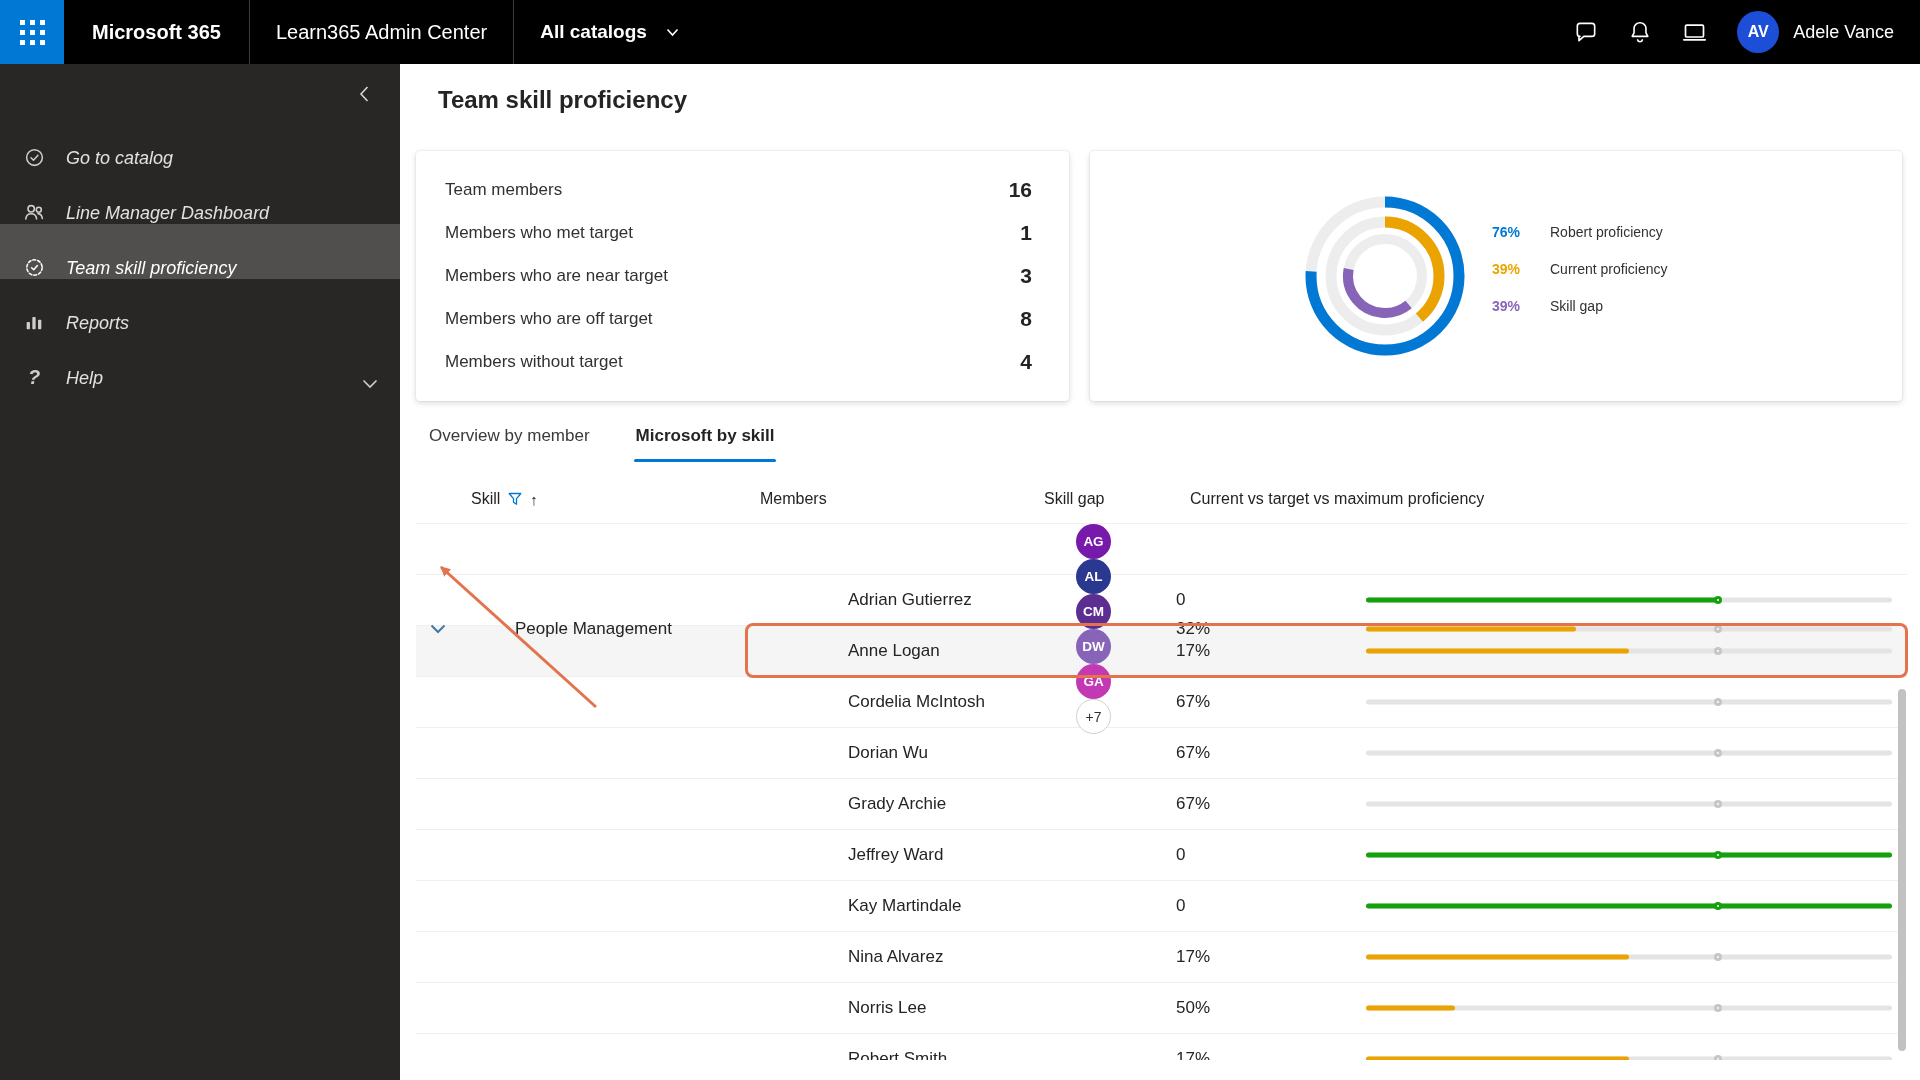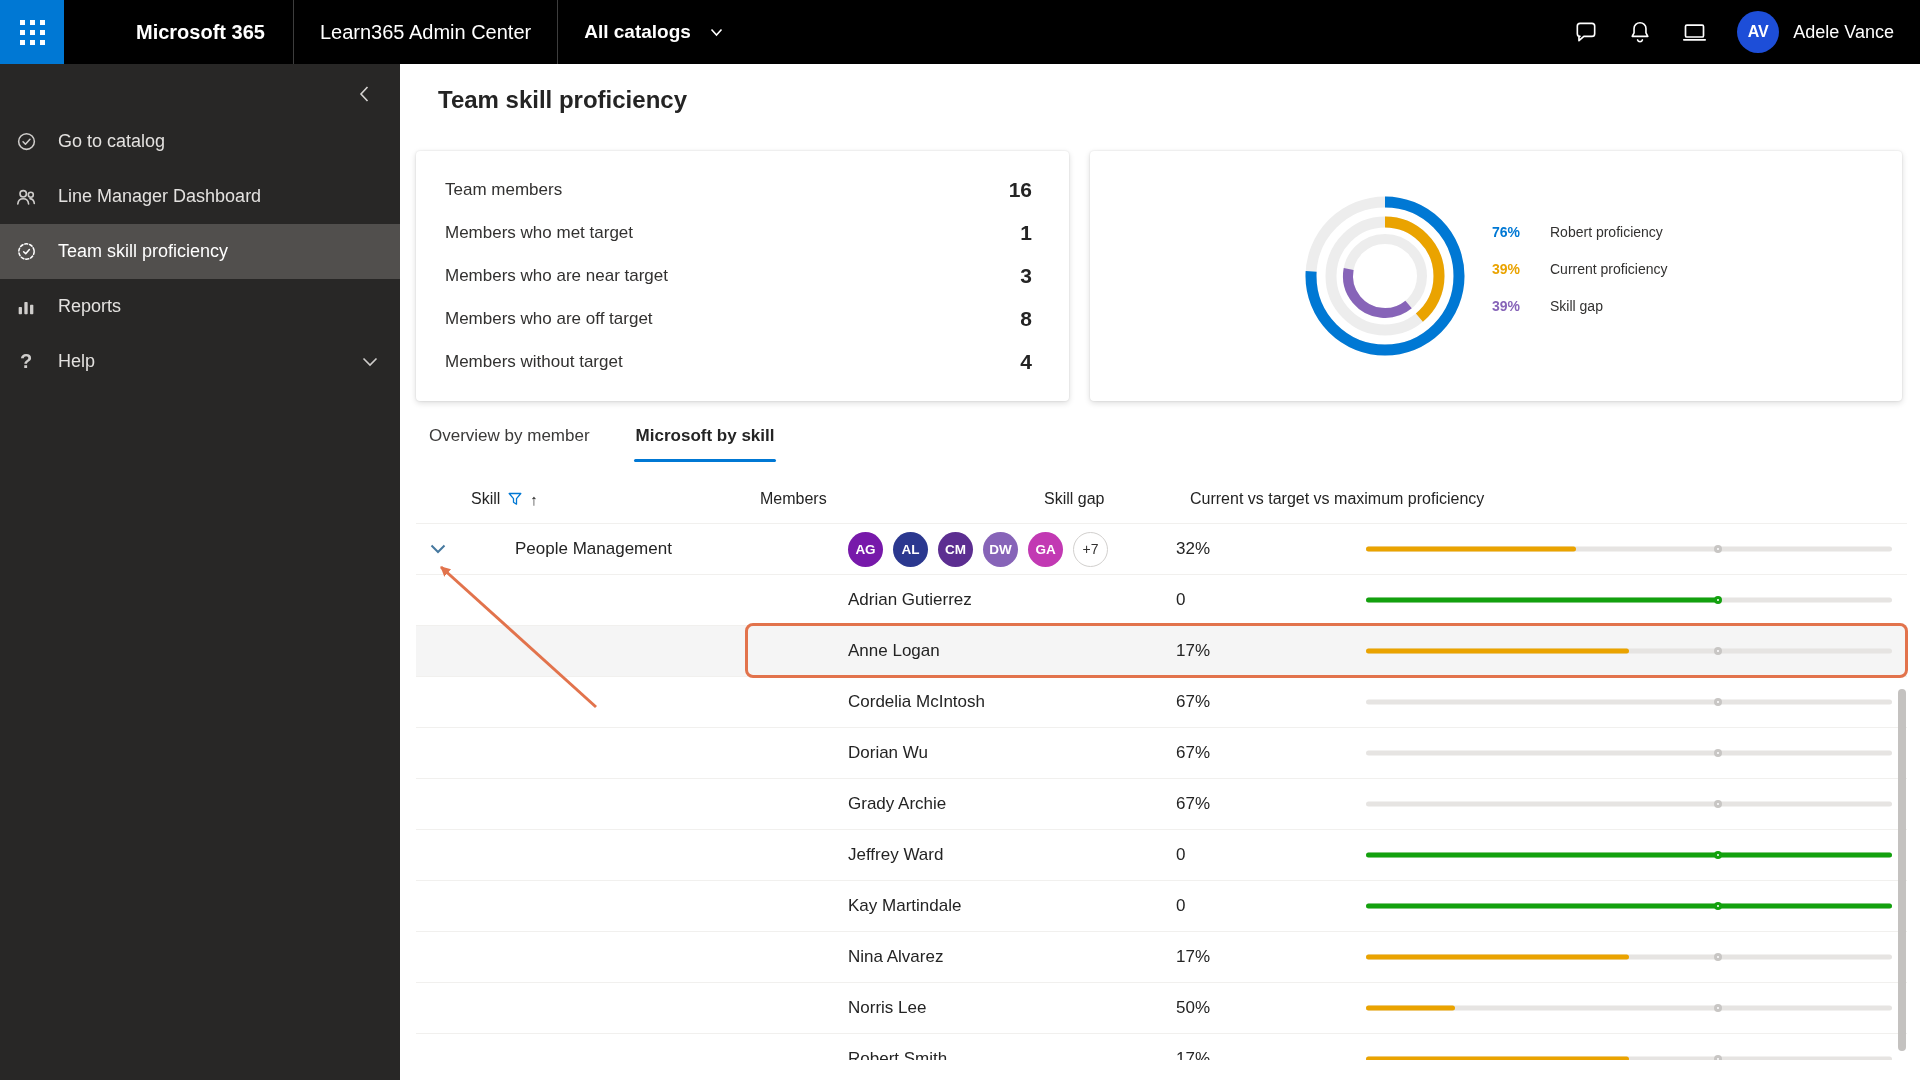--- a/index.html
+++ b/index.html
@@ -4,35 +4,35 @@
 <style>
   * { margin:0; padding:0; box-sizing:border-box; }
   html,body { width:1920px; height:1080px; overflow:hidden; }
   body { font-family:"Liberation Sans","DejaVu Sans",sans-serif; background:#fff; position:relative; color:#242424; }
 
   
   .topbar { position:absolute; top:0; left:0; width:1920px; height:64px; background:#000; display:flex; align-items:center; color:#fff; z-index:20; }
   .waffle { width:64px; height:64px; background:#0078d4; border:none; display:flex; align-items:center; justify-content:center; cursor:pointer; flex:none; }
   .waffle-grid { display:grid; grid-template-columns:repeat(3,5px); grid-auto-rows:5px; gap:5px; }
   .waffle-grid i { background:#fff; display:block; }
-  .tb-brand { font-size:20px; font-weight:700; padding:0 28px; cursor:pointer;margin-left:44px; }
+  .tb-brand { font-size:20px; font-weight:700; padding:0 28px; cursor:pointer; }
   .tb-divider { width:1px; height:64px; background:#3d3d3d; flex:none; }
   .tb-app { font-size:20px; padding:0 26px; cursor:pointer; }
   .tb-catalog { background:none; border:none; color:#fff; font-size:19px; font-family:inherit; display:flex; align-items:center; gap:19px; padding:0 26px; height:100%; cursor:pointer;font-weight:bold; }
   .tb-spacer { flex:1; }
   .tb-icon { width:54px; height:64px; background:none; border:none; color:#fff; display:flex; align-items:center; justify-content:center; cursor:pointer; }
   .tb-user { display:flex; align-items:center; gap:14px; padding:0 26px 0 16px; height:100%; cursor:pointer; }
   .avatar { width:42px; height:42px; border-radius:50%; display:flex; align-items:center; justify-content:center; font-size:16px; font-weight:700; color:#fff; }
   .tb-username { font-size:18px; }
 
   
   .sidebar { position:absolute; top:64px; left:0; width:400px; height:1016px; background:#282726; color:#e3e1df; z-index:10; }
   .sb-collapse { position:absolute; top:10px; right:16px; width:40px; height:40px; background:none; border:none; color:#d6d4d2; display:flex; align-items:center; justify-content:center; cursor:pointer; }
   .sb-items { padding-top:50px; }
-  .sb-item { height:55px; display:flex; align-items:center; padding-left:14px; font-size:18px; cursor:pointer; position:relative; }
+  .sb-item { height:55px; display:flex; align-items:flex-end; padding-left:22px; font-size:18px; cursor:pointer; position:relative;font-style:italic; }
   .sb-item.active { background:#514f4d; color:#fff; }
   .sb-icon { width:24px; height:24px; margin-right:20px; display:flex; align-items:center; justify-content:center; color:#cfcdcb; flex:none; }
   .sb-item.active .sb-icon { color:#fff; }
   .sb-qmark { font-size:20px; font-weight:600; }
   .sb-chevron { position:absolute; right:22px; color:#cfcdcb; display:flex; }
 
   
   .main { position:absolute; top:64px; left:400px; width:1520px; height:1016px; background:#fff; overflow:hidden; }
   .page-title { position:absolute; left:38px; top:22px; font-size:24px; font-weight:600; color:#242424; }
 
@@ -61,21 +61,21 @@
   .table { position:absolute; left:16px; top:411px; width:1491px; height:585px; overflow:hidden; background:#fff; }
   .t-head, .t-row { display:grid; grid-template-columns:44px 289px 284px 146px 1fr; align-items:center; }
   .t-head { height:48px; font-size:16px; color:#242424; }
   .t-head > .th { padding-left:11px; }
   .th-skill { display:flex; align-items:center; gap:7px; }
   .sort-arrow { font-size:15px; color:#242424; cursor:pointer; }
   .t-row { height:51px; border-top:1px solid #f1f0ee; font-size:17px; color:#242424;gap:44px; }
   .t-row > .cell { padding-left:11px; }
   .cell-chevron { padding-left:0 !important; display:flex; justify-content:center; cursor:pointer; }
   .row-highlighted { background:#f5f5f5; }
-  .avatar-stack { display:flex; align-items:center; }
+  .avatar-stack { display:flex; align-items:flex-end;flex-direction:column; }
   .mini-avatar { width:35px; height:35px; border-radius:50%; display:flex; align-items:center; justify-content:center; color:#fff; font-size:13.5px; font-weight:700; margin-right:10px; cursor:pointer; flex:none; }
   .mini-avatar.more { background:#fff; border:1px solid #d2d0ce; color:#323130; font-weight:400; font-size:14px; }
   .cell-bar { padding:0 15px 0 11px !important; height:100%; display:flex; align-items:center; }
   .bar { position:relative; width:100%; height:100%; }
   .bar-track { position:absolute; left:0; right:0; top:50%; transform:translateY(-50%); height:5px; border-radius:3px; background:#e6e4e2; }
   .bar-fill { position:absolute; left:0; top:50%; transform:translateY(-50%); height:5px; border-radius:3px; width:0; }
   .bar-marker { position:absolute; top:50%; transform:translate(-50%,-50%); width:8px; height:8px; border-radius:50%; background:#fff; border:3px solid #c8c6c4; }
 
   .scrollbar-thumb { position:absolute; right:14px; top:625px; width:8px; height:362px; background:#c4c2c0; border-radius:4px; cursor:pointer; }
 

